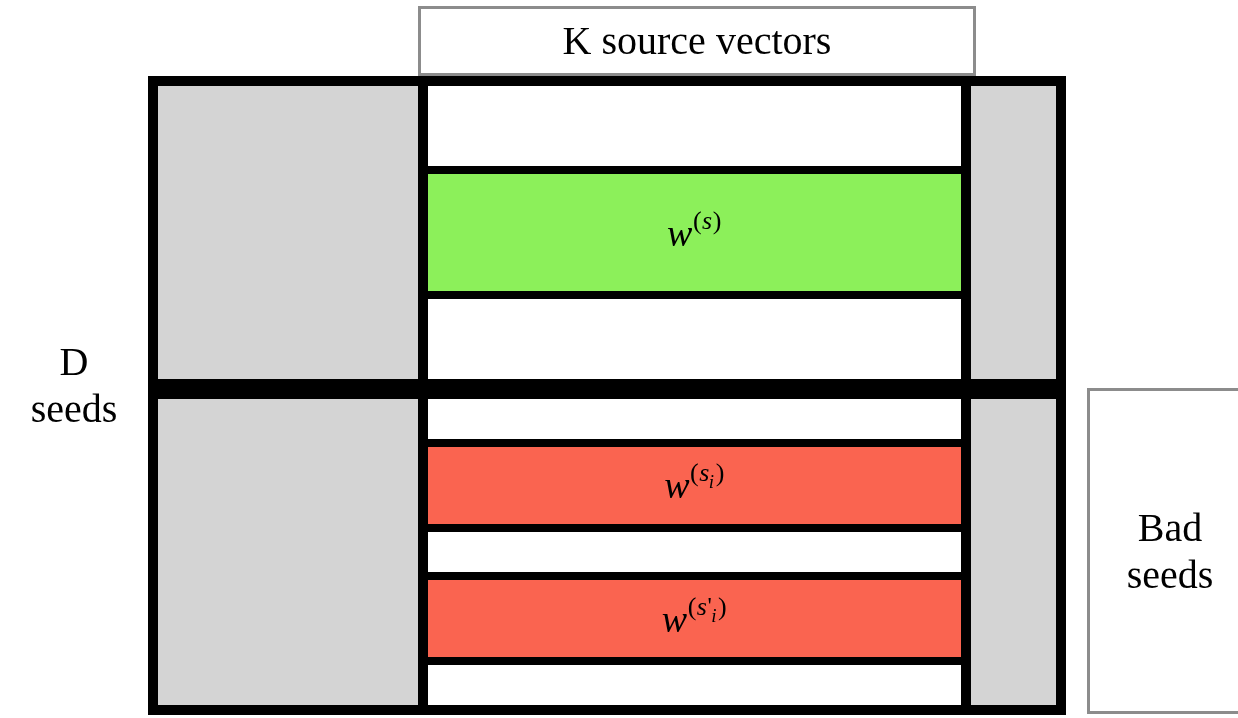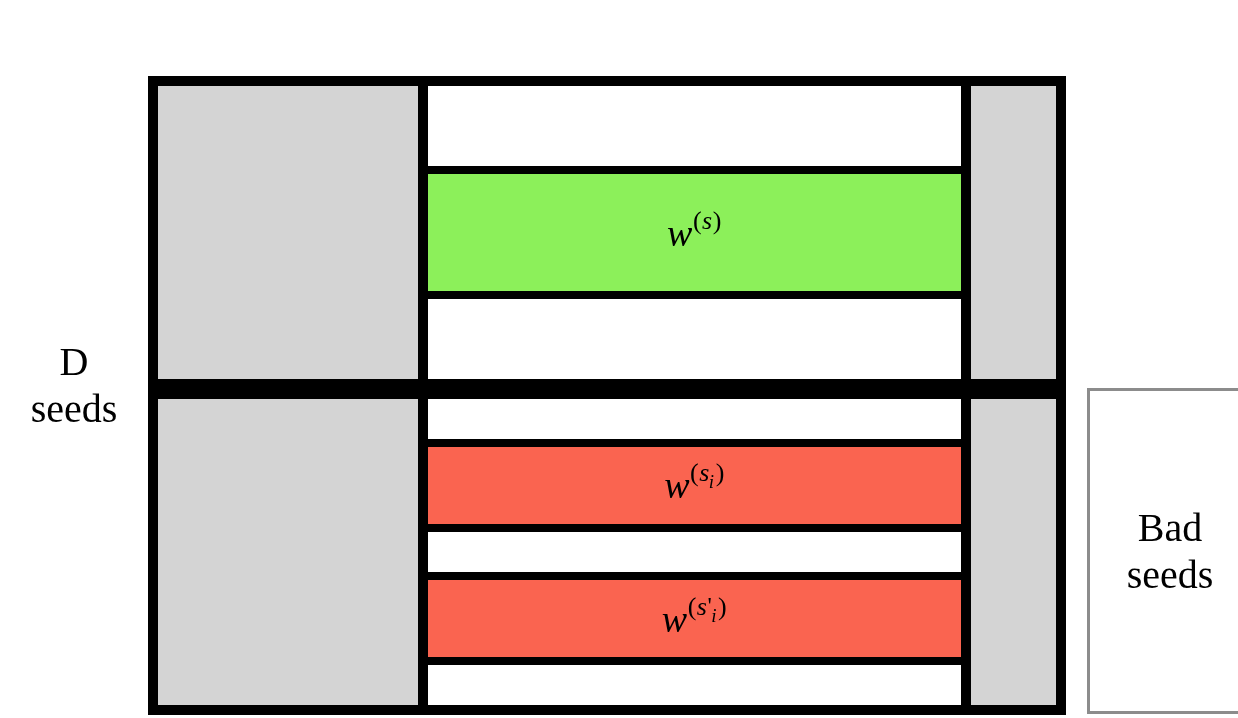--- a/index.html
+++ b/index.html
@@ -124,20 +124,23 @@
     position: relative;
     top: -2px;
   }
   .formula .paren { font-style: normal; }
 </style>
 </head>
 <body>
 
 <div id="page">
 
+  <div class="gray-box" style="left:418px; top:6px; width:558px; height:70px;">
+    <span>K source vectors</span>
+  </div>
 
   <div class="side-label" style="left:6px; top:330px; width:136px; height:110px;">
     <span>D</span>
     <span>seeds</span>
   </div>
 
   <div class="gray-box" style="left:1068px; top:388px; width:166px; height:326px;margin-left:19px;">
     <span>Bad</span>
     <span>seeds</span>
   </div>

